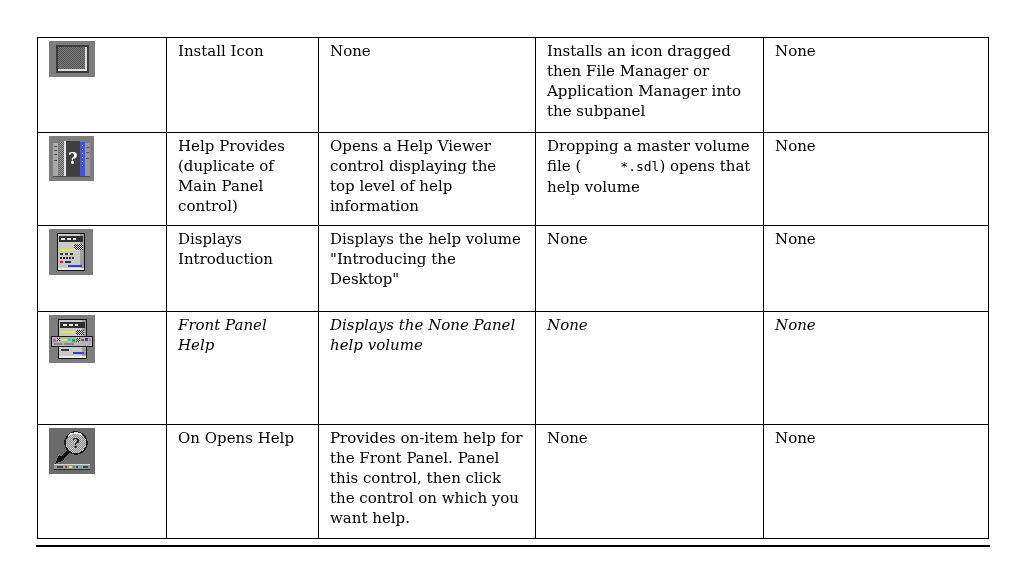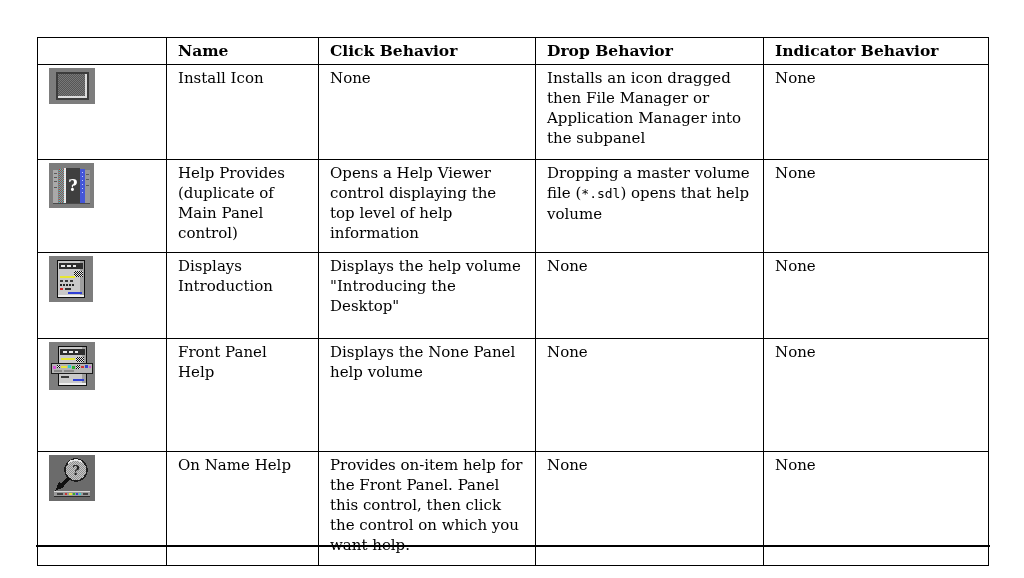--- a/index.html
+++ b/index.html
@@ -15,49 +15,42 @@
     border:1px solid #000;vertical-align:top;
     padding:3px 12px 2px 11px;
     font-size:15px;line-height:20px;font-weight:normal;text-align:left;
     overflow:hidden;
   }
   table.doc th{font-size:15.5px;font-weight:bold;padding-top:3px;}
   tr.hdr{height:27px;}
   tr.r0{height:95px;}
   tr.r1{height:93px;}
   tr.r2{height:86px;}
-  tr.r3{height:113px;}
+  tr.r3{height:113px;font-style:italic;}
   tr.r4{height:114px;}
   td.icon-cell{padding:0;text-align:center;vertical-align:middle;}
   .icon-wrap{display:inline-block;line-height:0;}
-  .mono{font-family:"DejaVu Sans Mono","Liberation Mono",monospace;font-size:13px;}
+  .mono{font-family:"DejaVu Sans Mono","Liberation Mono",monospace;font-size:13px;margin-left:39px;}
   .bottom-rule{position:absolute;left:36px;top:545px;width:954px;height:2px;background:#000;}
   svg{display:inline-block;}
 </style>
 </head>
 <body>
 
 <div class="canvas">
 
   <table class="doc">
     <colgroup>
       <col style="width:129px">
         <col style="width:152px">
         <col style="width:217px">
       <col style="width:228px">
         <col style="width:225px">
     </colgroup>
     <tbody>
-        <tr class="hdr">
-      <th></th>
-      <th>Name</th>
-      <th>Click Behavior</th>
-      <th>Drop Behavior</th>
-      <th>Indicator Behavior</th>
-    </tr>
 
     <tr class="r0">
       <td class="icon-cell">
         <span class="icon-wrap">
           <svg width="46" height="36" viewBox="0 0 46 36" shape-rendering="crispEdges" aria-hidden="true">
             <defs>
               <pattern id="dgray" width="2" height="2" patternUnits="userSpaceOnUse">
                 <rect width="2" height="2" fill="#787878"></rect>
                 <rect x="0" y="0" width="1" height="1" fill="#565656"></rect>
                 <rect x="1" y="1" width="1" height="1" fill="#565656"></rect>
@@ -229,21 +222,21 @@
             <rect x="8" y="38" width="6" height="2" fill="#444444"></rect>
             <rect x="16" y="38" width="2" height="2" fill="#cc3333"></rect>
             <rect x="20" y="38" width="3" height="2" fill="#e6e635"></rect>
             <rect x="24" y="38" width="2" height="2" fill="#2fae2f"></rect>
             <rect x="27" y="38" width="2" height="2" fill="#3344cc"></rect>
             <rect x="30" y="38" width="2" height="2" fill="#35cfcf"></rect>
             <rect x="34" y="38" width="5" height="2" fill="#444444"></rect>
           </svg>
         </span>
       </td>
-      <td>On Name Help</td>
+      <td>On Opens Help</td>
       <td>Provides on-item help for the Front Panel. Panel this control, then click the control on which you want help.</td>
       <td>None</td>
       <td>None</td>
     </tr>
   </tbody>
     </table>
 
   <div class="bottom-rule"></div>
 </div>
 

